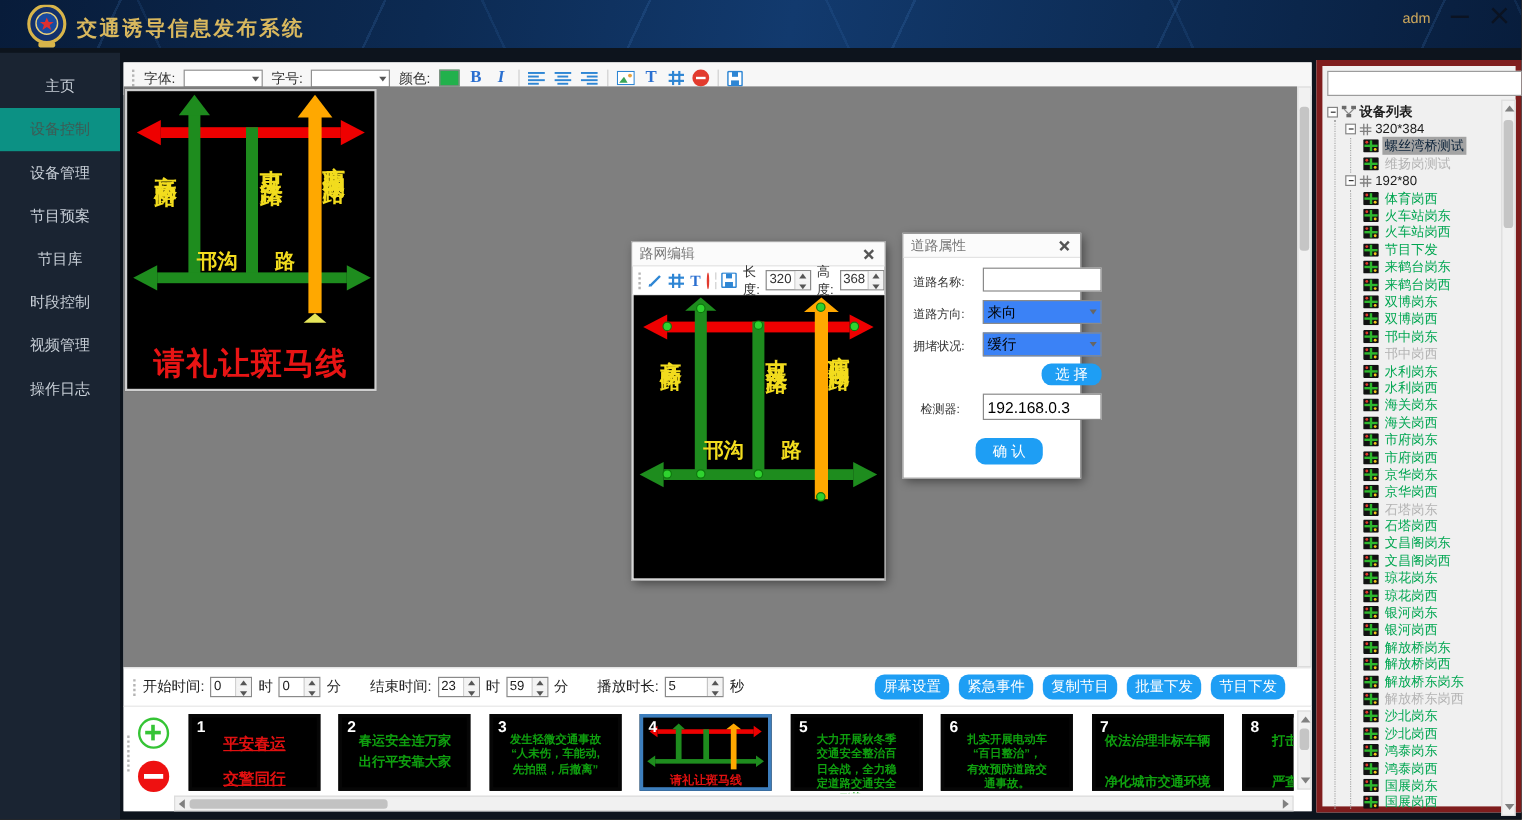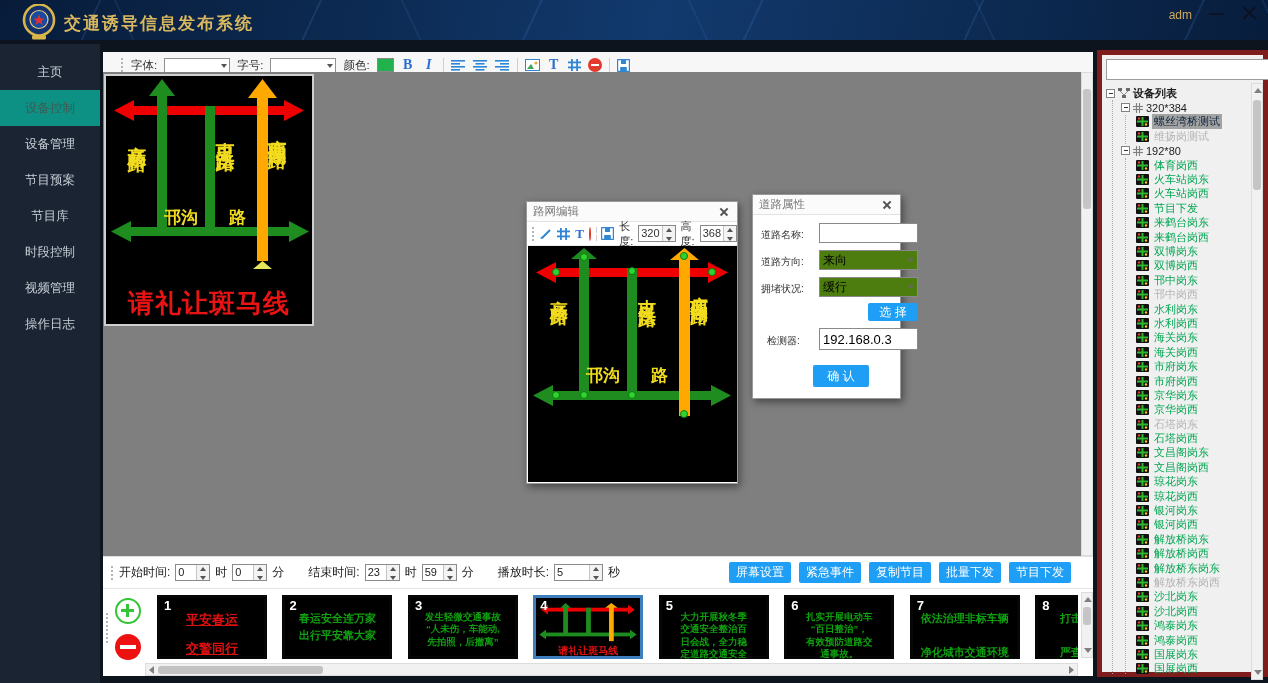--- a/index.html
+++ b/index.html
@@ -29,21 +29,21 @@
 
   
   .sidebar { position:absolute; left:0; top:44px; width:100px; height:639px; background:#1a2432; padding-top:10px; }
   .nav-item { height:36px; line-height:36px; text-align:center; font-size:12.5px; color:#c7ced6; cursor:pointer; }
   .nav-item[data-state="active"] { background:#0c9184; color:#3e5b55; }
 
   
   .main { position:absolute; left:103px; top:52px; width:990px; height:624px; background:#fff; }
 
   .toolbar { position:absolute; left:0; top:0; width:990px; height:27px; background:#f7f7f7;
-    border-bottom:1px solid #d9d9d9; display:flex; align-items:center; gap:7px; padding-left:18px;
+    border-bottom:1px solid #d9d9d9; display:flex; align-items:center; gap:7px; padding-left:7px;
     font-size:11.5px; color:#333; }
   .grip { width:3px; height:14px; border-left:2px dotted #b4b4b4; }
   .dd { position:relative; width:66px; height:15px; background:#fff; border:1px solid #919191; }
   .dd .caret { position:absolute; right:2px; top:5px; width:0; height:0;
     border-left:3.5px solid transparent; border-right:3.5px solid transparent; border-top:4px solid #555; }
   .swatch { width:17px; height:14px; background:#22b14c; border:1px solid #888; }
   .tl-letter { font-family:"Liberation Serif","DejaVu Serif",serif; font-weight:bold; color:#2a6fd0; font-size:14px; width:14px; text-align:center; }
   .tl-letter.it { font-style:italic; }
   .vsep { width:1px; height:14px; background:#cfcfcf; }
   .icon-btn { display:inline-flex; align-items:center; justify-content:center; cursor:pointer; }
@@ -101,25 +101,25 @@
   .dlg-canvas .lbl-mid { left:110px; top:38px; font-size:18px; }
   .dlg-canvas .lbl-right { left:162px; top:36px; font-size:18px; }
   .dlg-canvas .lbl-bl { left:58px; top:118px; }
   .dlg-canvas .lbl-br { left:123px; top:118px; }
 
   .props { left:649px; top:122px; width:149px; height:205px; }
   .props .dlg-head { font-size:11.5px; }
   .plabel { position:absolute; font-size:10px; color:#333; }
   .pinput { position:absolute; height:20px; border:1px solid #8a8a8a; background:#fff; font-size:12px; padding:0 3px;
     font-family:inherit; }
-  .pselect { position:absolute; height:20px; border:1px solid #8a8a8a; background:#4d7c0f; font-size:12px;
+  .pselect { position:absolute; height:20px; border:1px solid #8a8a8a; background:#3b82f6; font-size:12px;
     display:flex; align-items:center; padding:0 3px; }
   .pselect .caret { margin-left:auto; width:0; height:0; border-left:3.5px solid transparent;
     border-right:3.5px solid transparent; border-top:4px solid #666; }
-  .blue-btn { background:#1e9ef4; color:#fff; border:none; font-size:12px; cursor:pointer; border-radius:2px;
+  .blue-btn { background:#1e9ef4; color:#fff; border:none; font-size:12px; cursor:pointer; border-radius:8px;
     font-family:inherit; }
 
   
   .controls { position:absolute; left:0; top:504px; width:990px; height:32px; background:#fff;
     border-top:1px solid #e0e0e0; display:flex; align-items:center; gap:5px; padding:0 8px; font-size:12px; color:#222; }
   .controls .gap { width:14px; }
   .actions { margin-left:auto; display:flex; gap:8px; padding-right:14px; }
   .act-btn { height:21px; padding:0 7px; }
 
   

